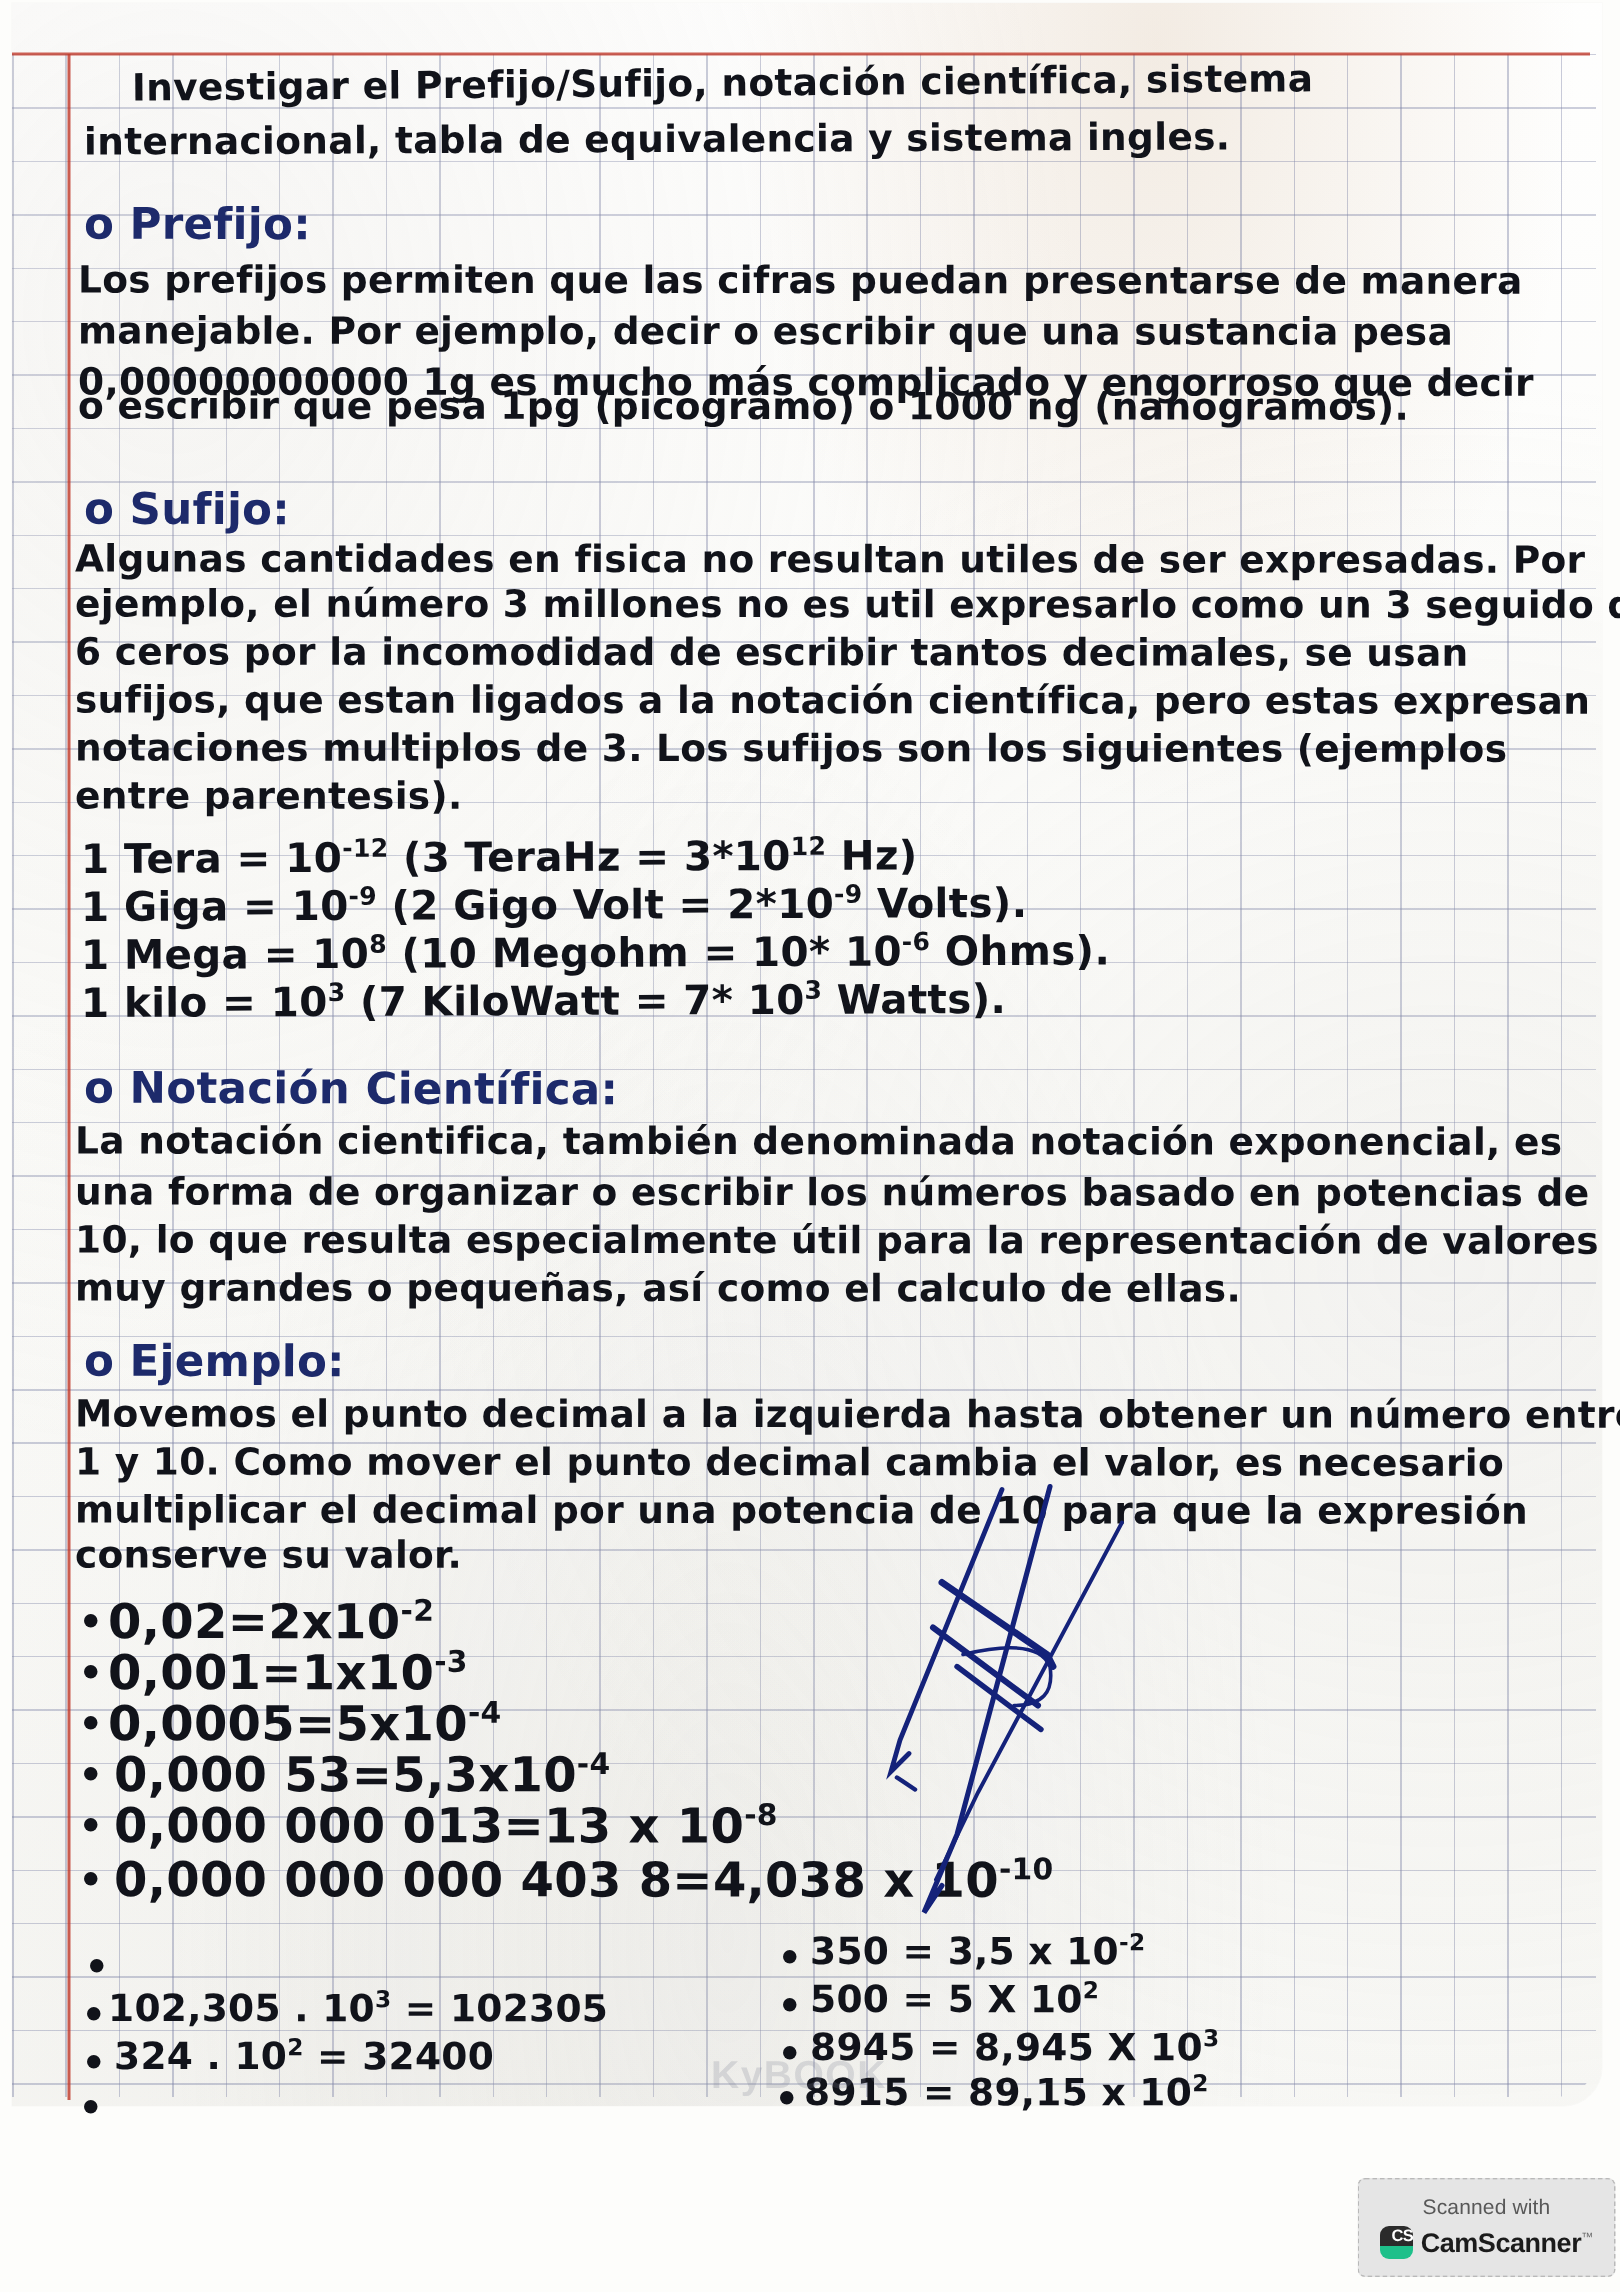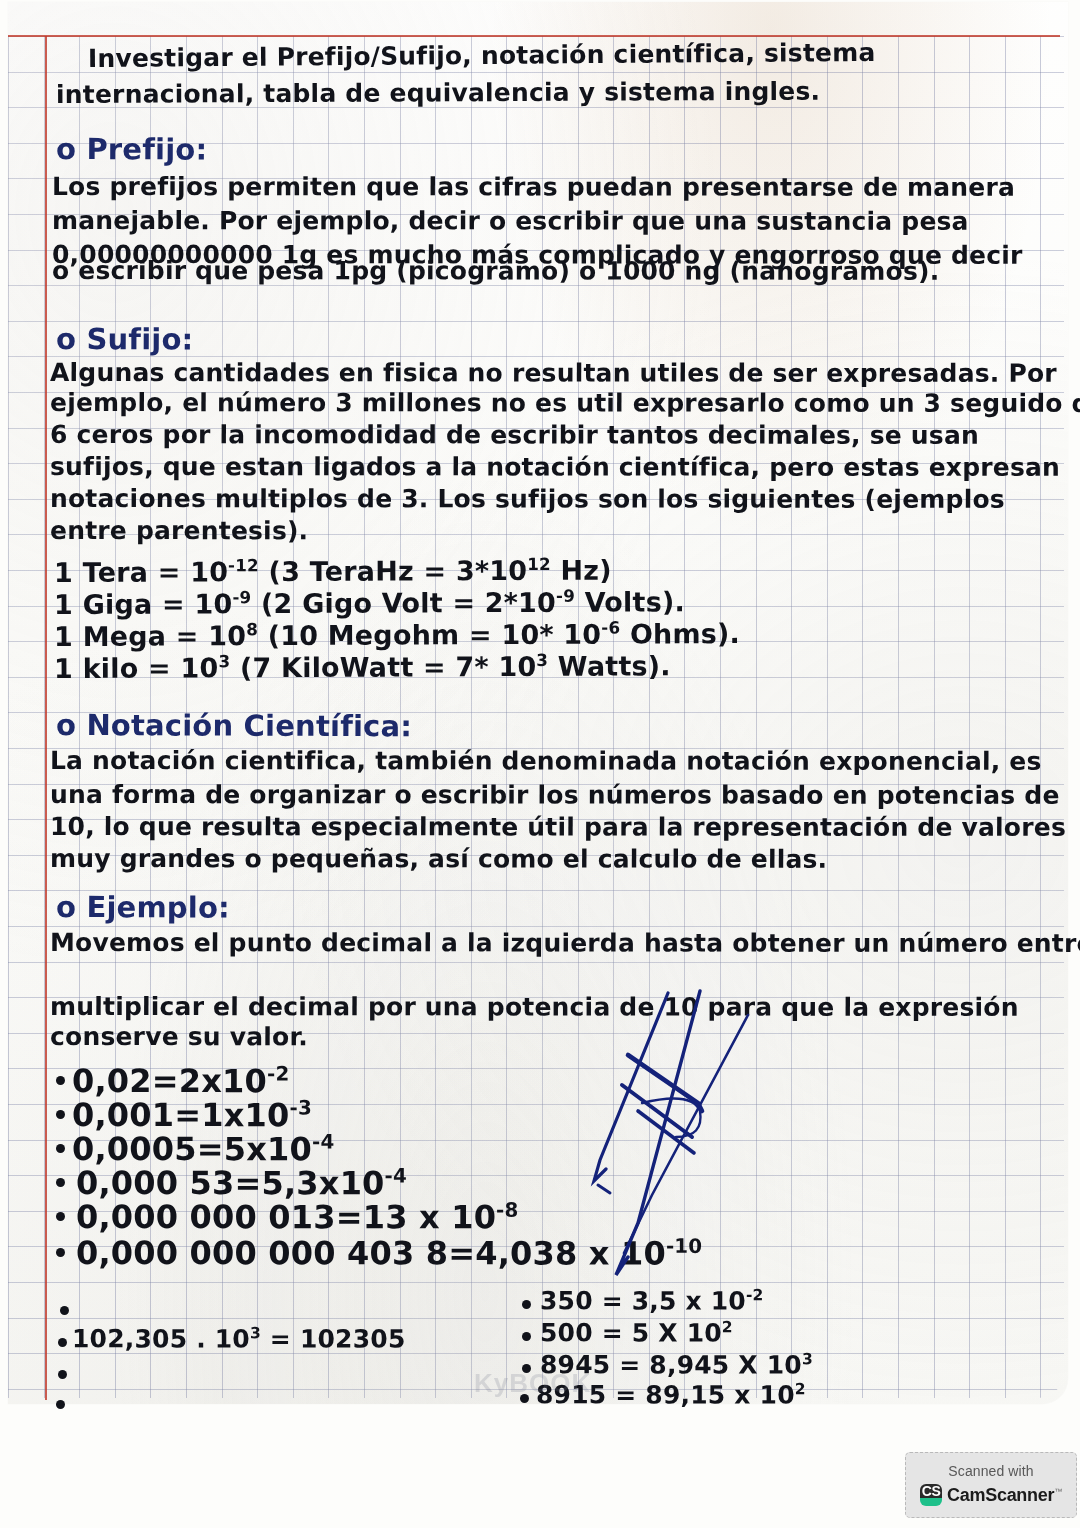--- a/index.html
+++ b/index.html
@@ -158,24 +158,24 @@
     align-items: center;
     justify-content: center;
     gap: 5px;
   }
   .cs-badge {
     width: 22px; height: 22px;
     border-radius: 6px;
     background: linear-gradient(180deg, #2b2b2b 0%, #2b2b2b 62%, #1ec08a 62%, #1ec08a 100%);
     color: #ffffff;
     font-family: "Liberation Sans", sans-serif;
-    font-size: 14px;
+    font-size: 11px;
     font-weight: 700;
     line-height: 15px;
-    text-align: center;
+    text-align: right;
     letter-spacing: -0.4px;
   }
   .cs-name {
     font-family: "Liberation Sans", sans-serif;
     font-size: 18px;
     font-weight: 700;
     color: #1b1b1b;
     letter-spacing: -0.3px;
   }
   .cs-tm { font-size: 8px; vertical-align: super; color: #6a6a6a; font-weight: 400; }
@@ -261,20 +261,21 @@
   <div class="hw line tilt-e" style="left:50px; top:746px;">La notación cientifica, también denominada notación exponencial, es</div>
   <div class="hw line tilt-e" style="left:50px; top:780px;">una forma de organizar o escribir los números basado en potencias de</div>
   <div class="hw line tilt-e" style="left:50px; top:812px;">10, lo que resulta especialmente útil para la representación de valores</div>
   <div class="hw line tilt-e" style="left:50px; top:844px;">muy grandes o pequeñas, así como el calculo de ellas.</div>
 
   <div class="hw heading heading-blue tilt-c" style="left:56px; top:890px;">
     <span>o</span>
     <span>Ejemplo:</span>
   </div>
   <div class="hw line tilt-e" style="left:50px; top:928px;">Movemos el punto decimal a la izquierda hasta obtener un número entre</div>
+  <div class="hw line tilt-e" style="left:50px; top:960px;">1 y 10. Como mover el punto decimal cambia el valor, es necesario</div>
   <div class="hw line tilt-e" style="left:50px; top:992px;">multiplicar el decimal por una potencia de 10 para que la expresión</div>
   <div class="hw line tilt-e" style="left:50px; top:1022px;">conserve su valor.</div>
 
   <div class="dot" style="left:56px; top:1076px;"></div>
   <div class="hw bullet-line tilt-e" style="left:72px; top:1062px;">
     <span>0,02</span><span>=</span><span>2x10</span><sup>-2</sup>
   </div>
 
   <div class="dot" style="left:56px; top:1110px;"></div>
   <div class="hw bullet-line tilt-e" style="left:72px; top:1096px;">
@@ -317,20 +318,25 @@
   <div class="dot" style="left:60px; top:1306px;"></div>
 
   <div class="dot" style="left:58px; top:1338px;"></div>
   <div class="hw tbl-line tilt-e" style="left:72px; top:1324px;">
     <span>102,305 . 10</span><sup>3</sup>
     <span>=</span>
     <span>102305</span>
   </div>
 
   <div class="dot" style="left:58px; top:1370px;"></div>
+  <div class="hw tbl-line tilt-e" style="left:76px; top:1356px;">
+    <span>324 . 10</span><sup>2</sup>
+    <span>=</span>
+    <span>32400</span>
+  </div>
 
   <div class="dot" style="left:56px; top:1400px;"></div>
 
   <div class="dot" style="left:522px; top:1300px;"></div>
   <div class="hw tbl-line tilt-e" style="left:540px; top:1286px;">
     <span>350</span>
     <span>=</span>
     <span>3,5  x 10</span><sup>-2</sup>
   </div>
 

